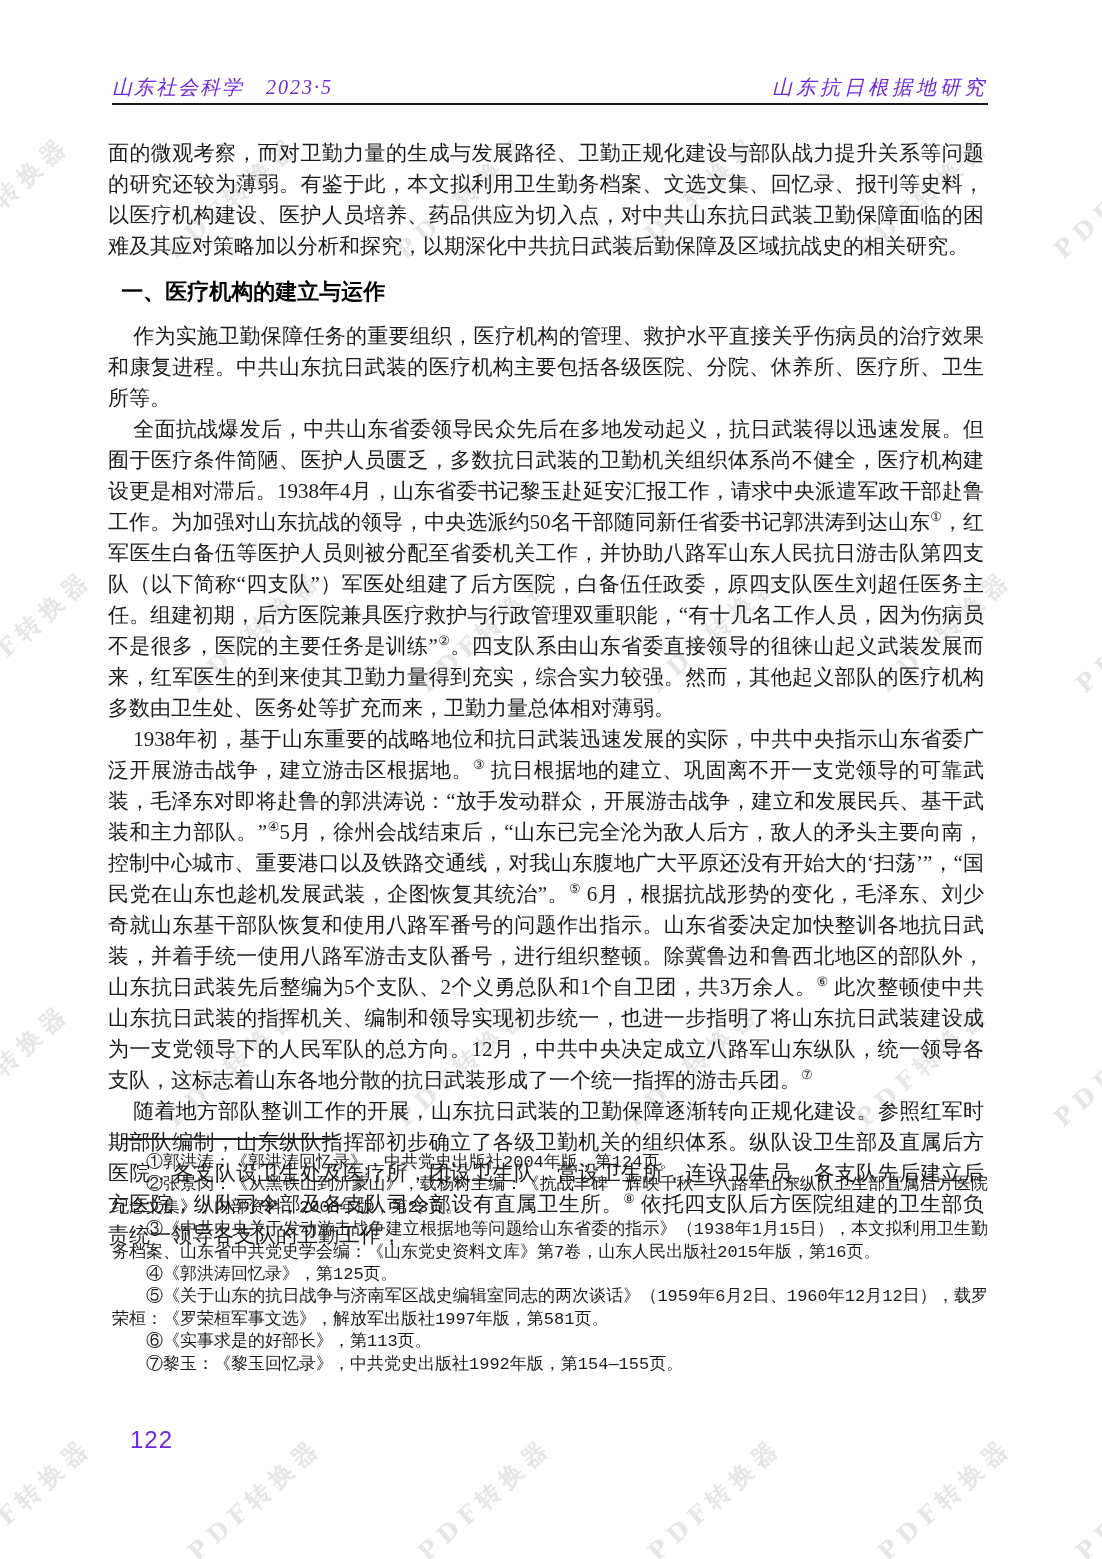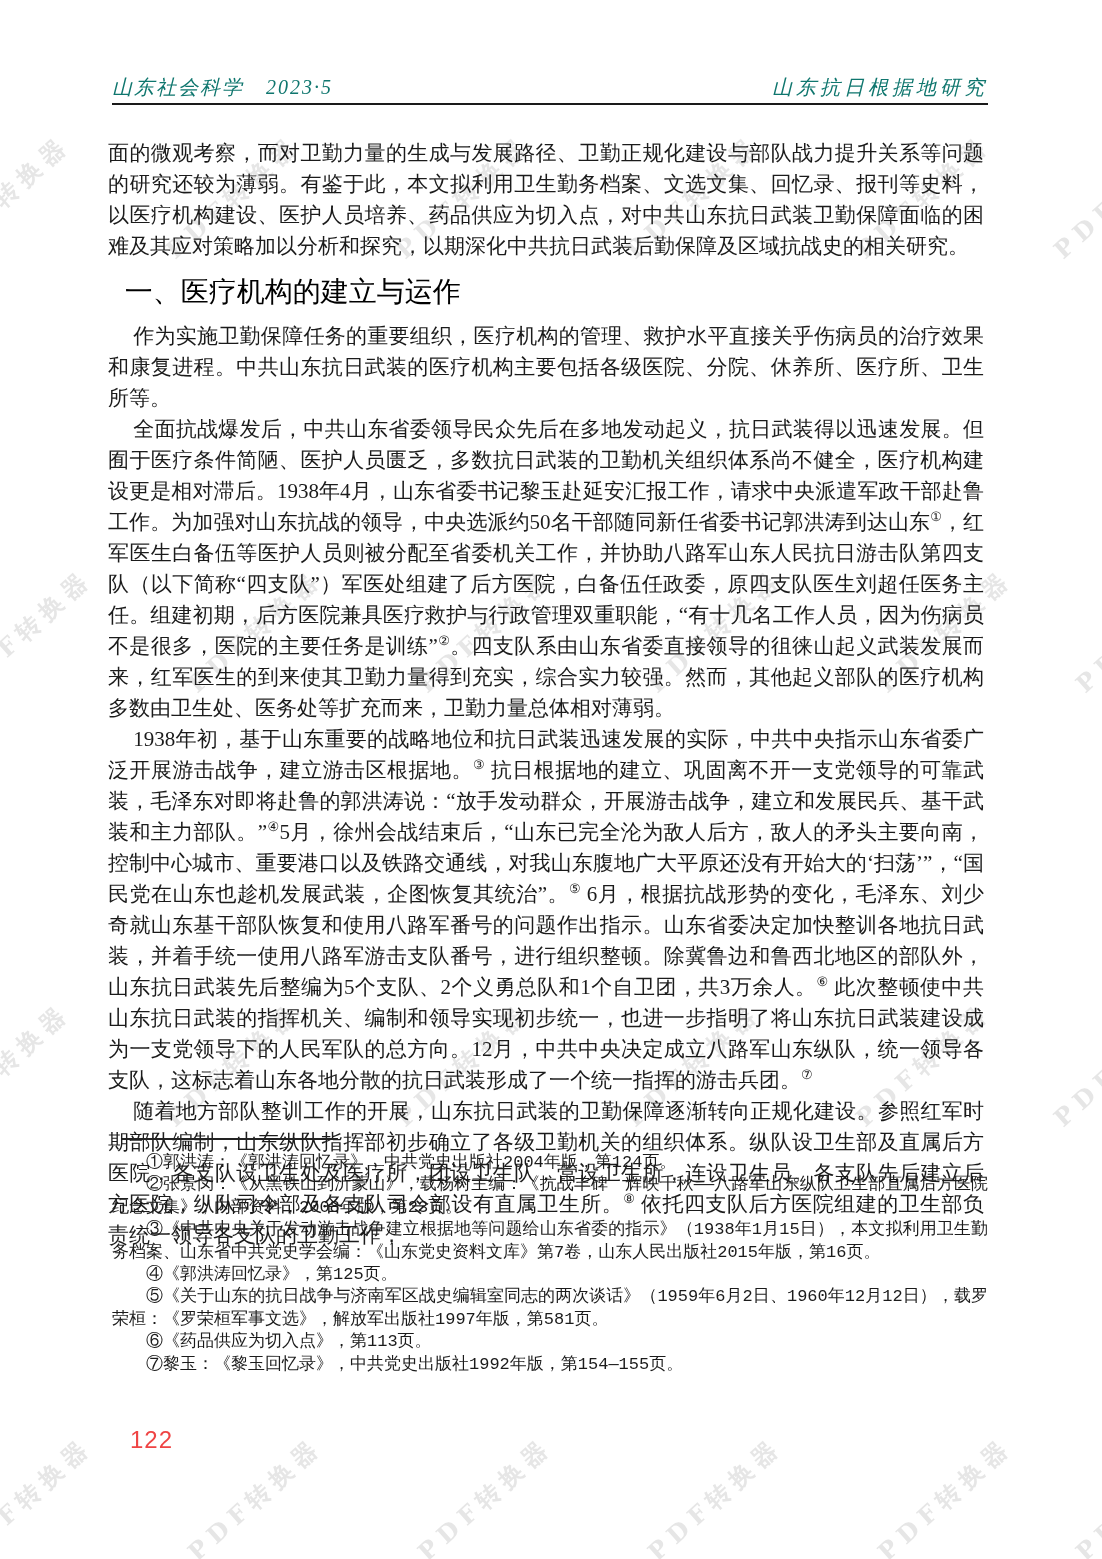--- a/index.html
+++ b/index.html
@@ -23,62 +23,62 @@
     transform:rotate(-42deg);
     transform-origin:left center;
     font-weight:bold;
   }
   
   .content{position:absolute;inset:0;z-index:1;}
   .header{
     position:absolute;top:74px;left:112px;width:876px;
     display:flex;justify-content:space-between;align-items:center;
     font-style:italic;
-    font-size:20px;color:#0f766e;
+    font-size:20px;color:#6d28d9;
   }
   .header .left{letter-spacing:2px;}
   .header .right{letter-spacing:4px;font-family:Liberation Serif, serif;}
   .rule{
     position:absolute;top:103px;left:112px;width:876px;height:0;
     border-top:2px solid #1a1a1a;
   }
   .body-block{
     position:absolute;top:138px;left:108px;width:876px;
     font-size:21px;line-height:31px;
     text-align:justify;text-justify:inter-character;
     color:#1b1b1b;
   }
   .para{margin:0;}
   .para.indent{text-indent:1.2em;}
   .section-heading{
     margin:14px 0 14px 0;
     padding-left:0.6em;
     font-family:"Liberation Sans","DejaVu Sans",sans-serif;
-    font-weight:normal;
-    font-size:28px;line-height:31px;
+    font-weight:bold;
+    font-size:22px;line-height:31px;
     color:#000;
     text-align:left;
   }
   sup{font-size:0.62em;line-height:0;vertical-align:super;}
   .fn-divider{
     position:absolute;top:1138px;left:122px;width:216px;height:0;
     border-top:2px solid #222;
   }
   .footnotes{
     position:absolute;top:1152px;left:112px;width:876px;
     font-size:17px;line-height:22.4px;
     text-align:justify;text-justify:inter-character;
     color:#1b1b1b;
     font-family:Liberation Mono, monospace;
   }
   .footnote{margin:0;text-indent:2em;}
   .page-num{
     position:absolute;top:1426px;left:130px;
     font-family:"Liberation Sans","DejaVu Sans",sans-serif;
-    font-size:24px;color:#ef4444;letter-spacing:1px;
+    font-size:24px;color:#6d28d9;letter-spacing:1px;
   }
 </style>
 </head>
 <body>
 
 <div class="page">
 
   <div class="wm-layer" id="wm-layer">
       <div class="wm" style="left: -60px; top: 238px; color: rgb(230, 230, 230);">PDF转换器</div>
       <div class="wm" style="left: 170px; top: 238px; color: rgb(230, 230, 230);">PDF转换器</div>
@@ -124,20 +124,20 @@
     </div>
 
     <div class="fn-divider"></div>
 
     <div class="footnotes">
       <p class="footnote">①郭洪涛：《郭洪涛回忆录》，中共党史出版社2004年版，第124页。</p>
       <p class="footnote">②张景闵：《从黑铁山到沂蒙山》，载杨树主编：《抗战丰碑　辉映千秋——八路军山东纵队卫生部直属后方医院纪念文集》，内部资料，2008年版，第23页。</p>
       <p class="footnote">③《中共中央关于发动游击战争建立根据地等问题给山东省委的指示》（1938年1月15日），本文拟利用卫生勤务档案、山东省中共党史学会编：《山东党史资料文库》第7卷，山东人民出版社2015年版，第16页。</p>
       <p class="footnote">④《郭洪涛回忆录》，第125页。</p>
       <p class="footnote">⑤《关于山东的抗日战争与济南军区战史编辑室同志的两次谈话》（1959年6月2日、1960年12月12日），载罗荣桓：《罗荣桓军事文选》，解放军出版社1997年版，第581页。</p>
-      <p class="footnote">⑥《药品供应为切入点》，第113页。</p>
+      <p class="footnote">⑥《实事求是的好部长》，第113页。</p>
       <p class="footnote">⑦黎玉：《黎玉回忆录》，中共党史出版社1992年版，第154—155页。</p>
     </div>
 
     <div class="page-num">122</div>
 
   </div>
 </div>
 
 </body></html>

